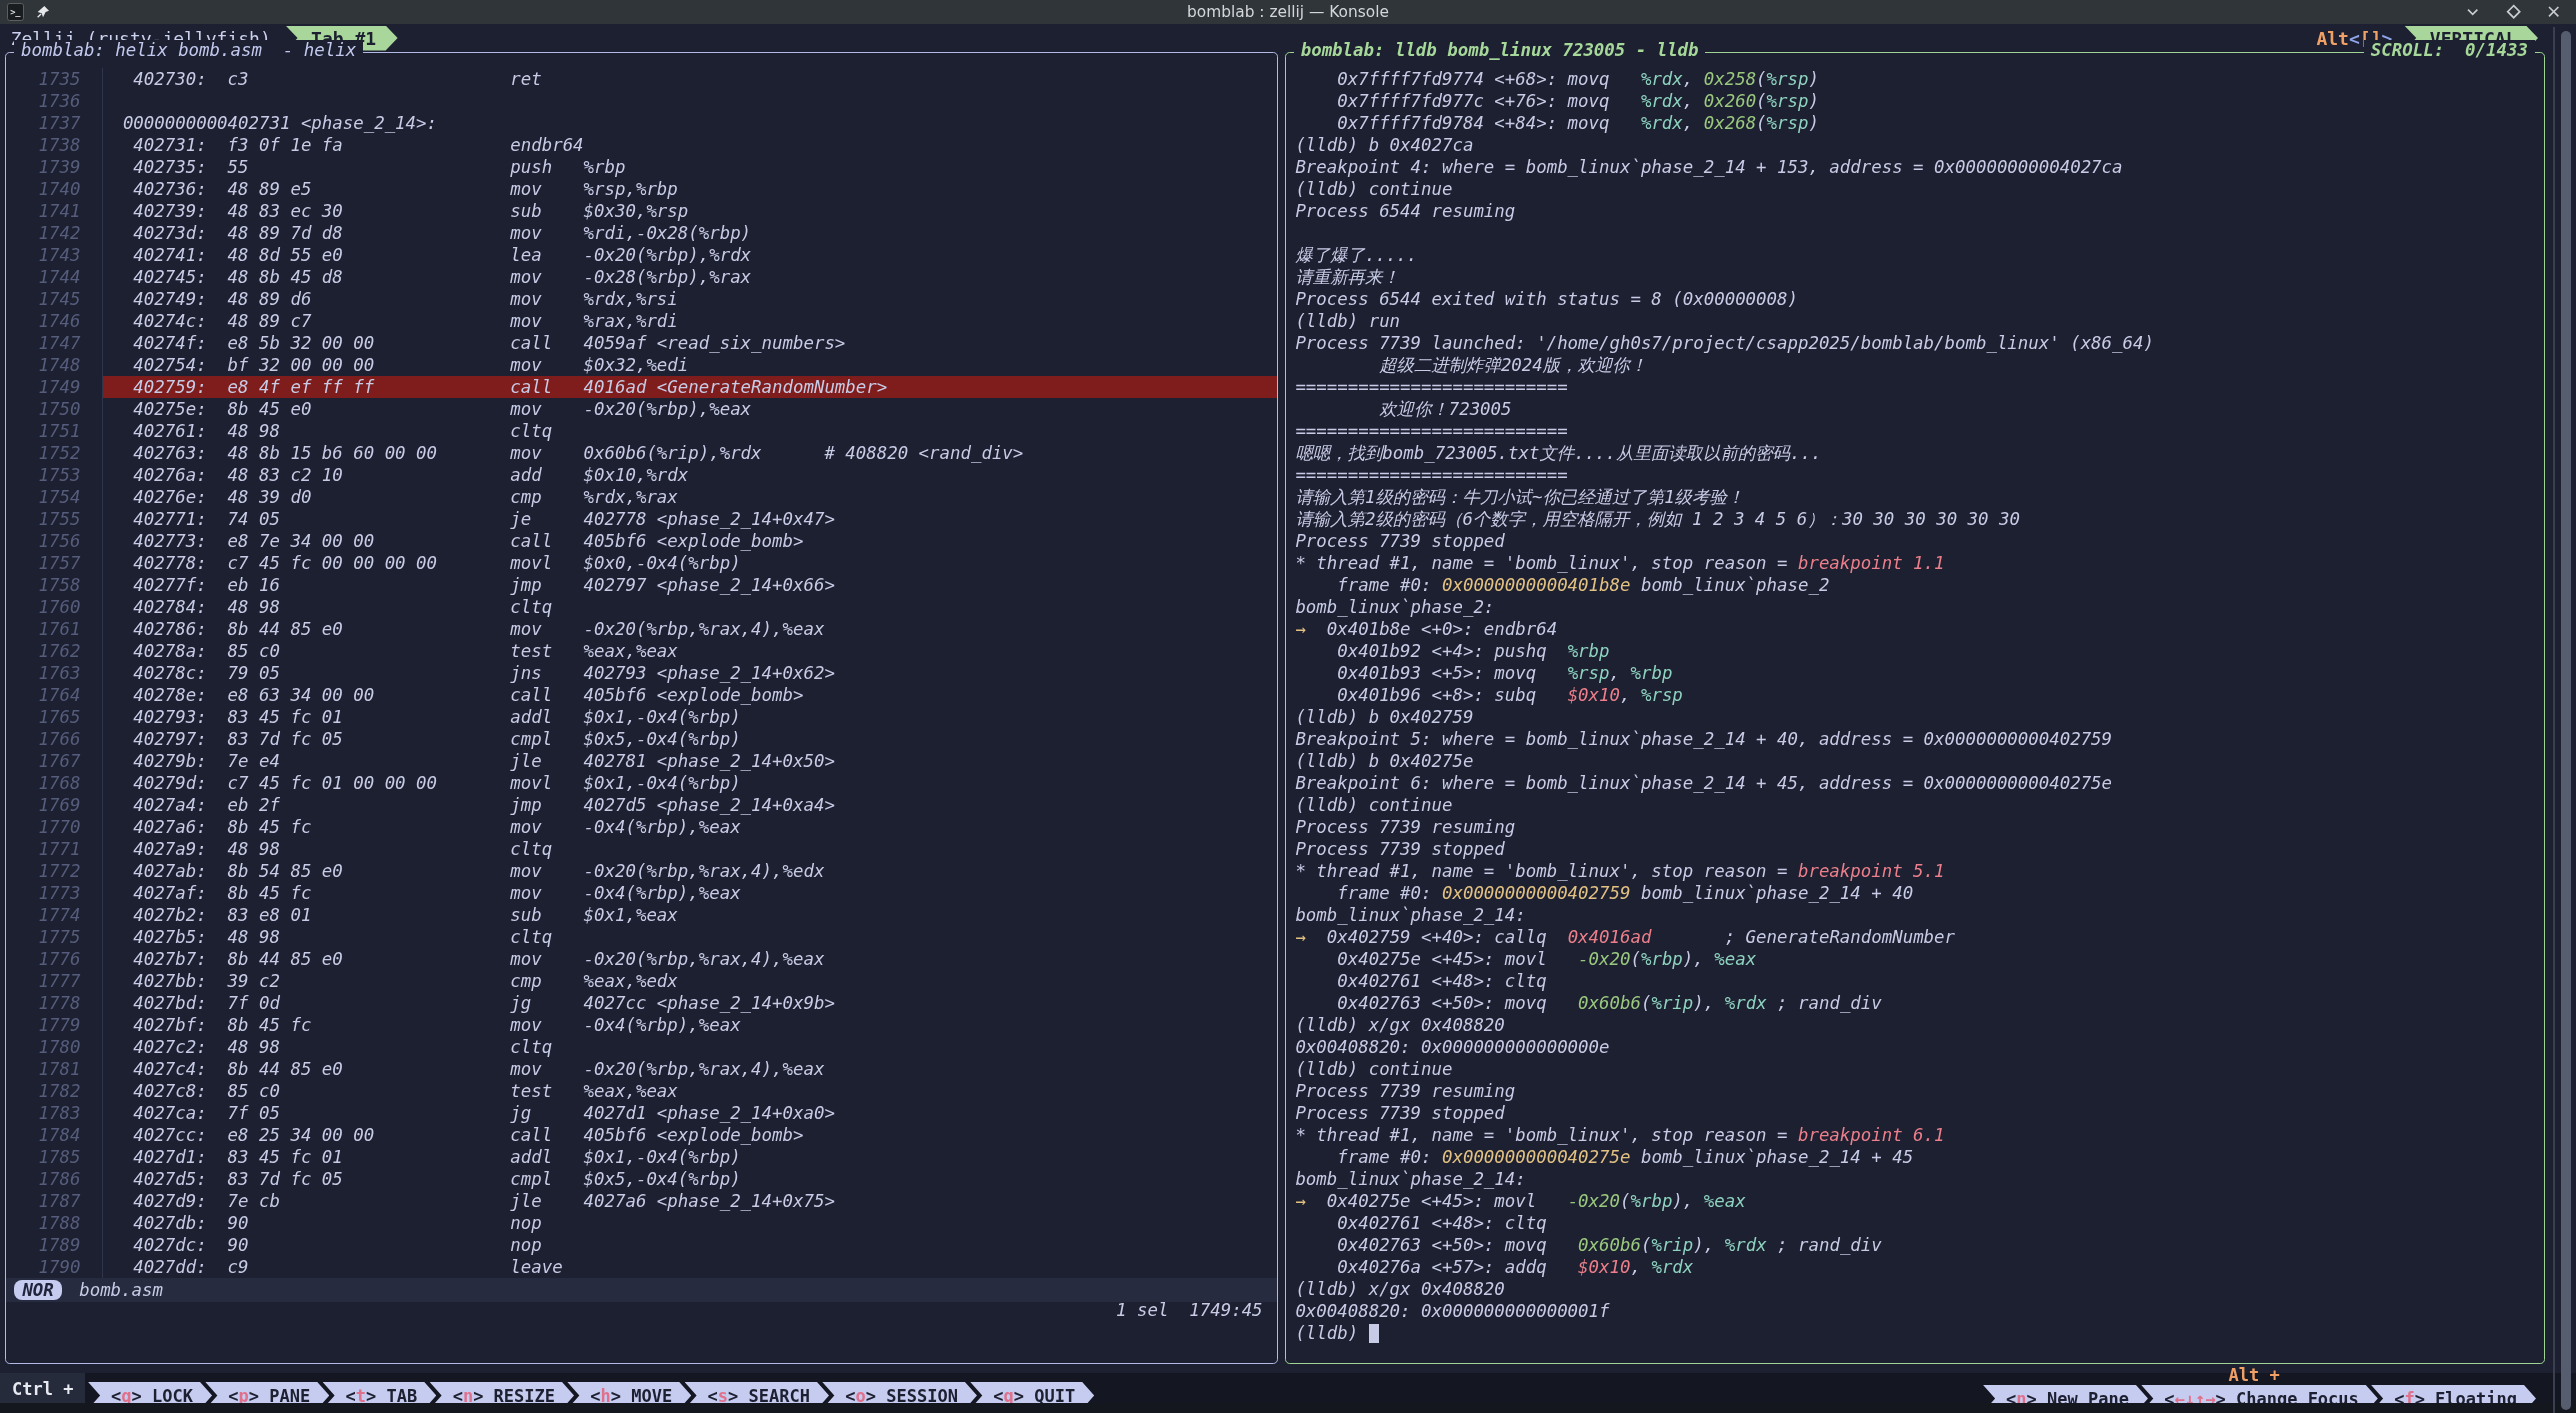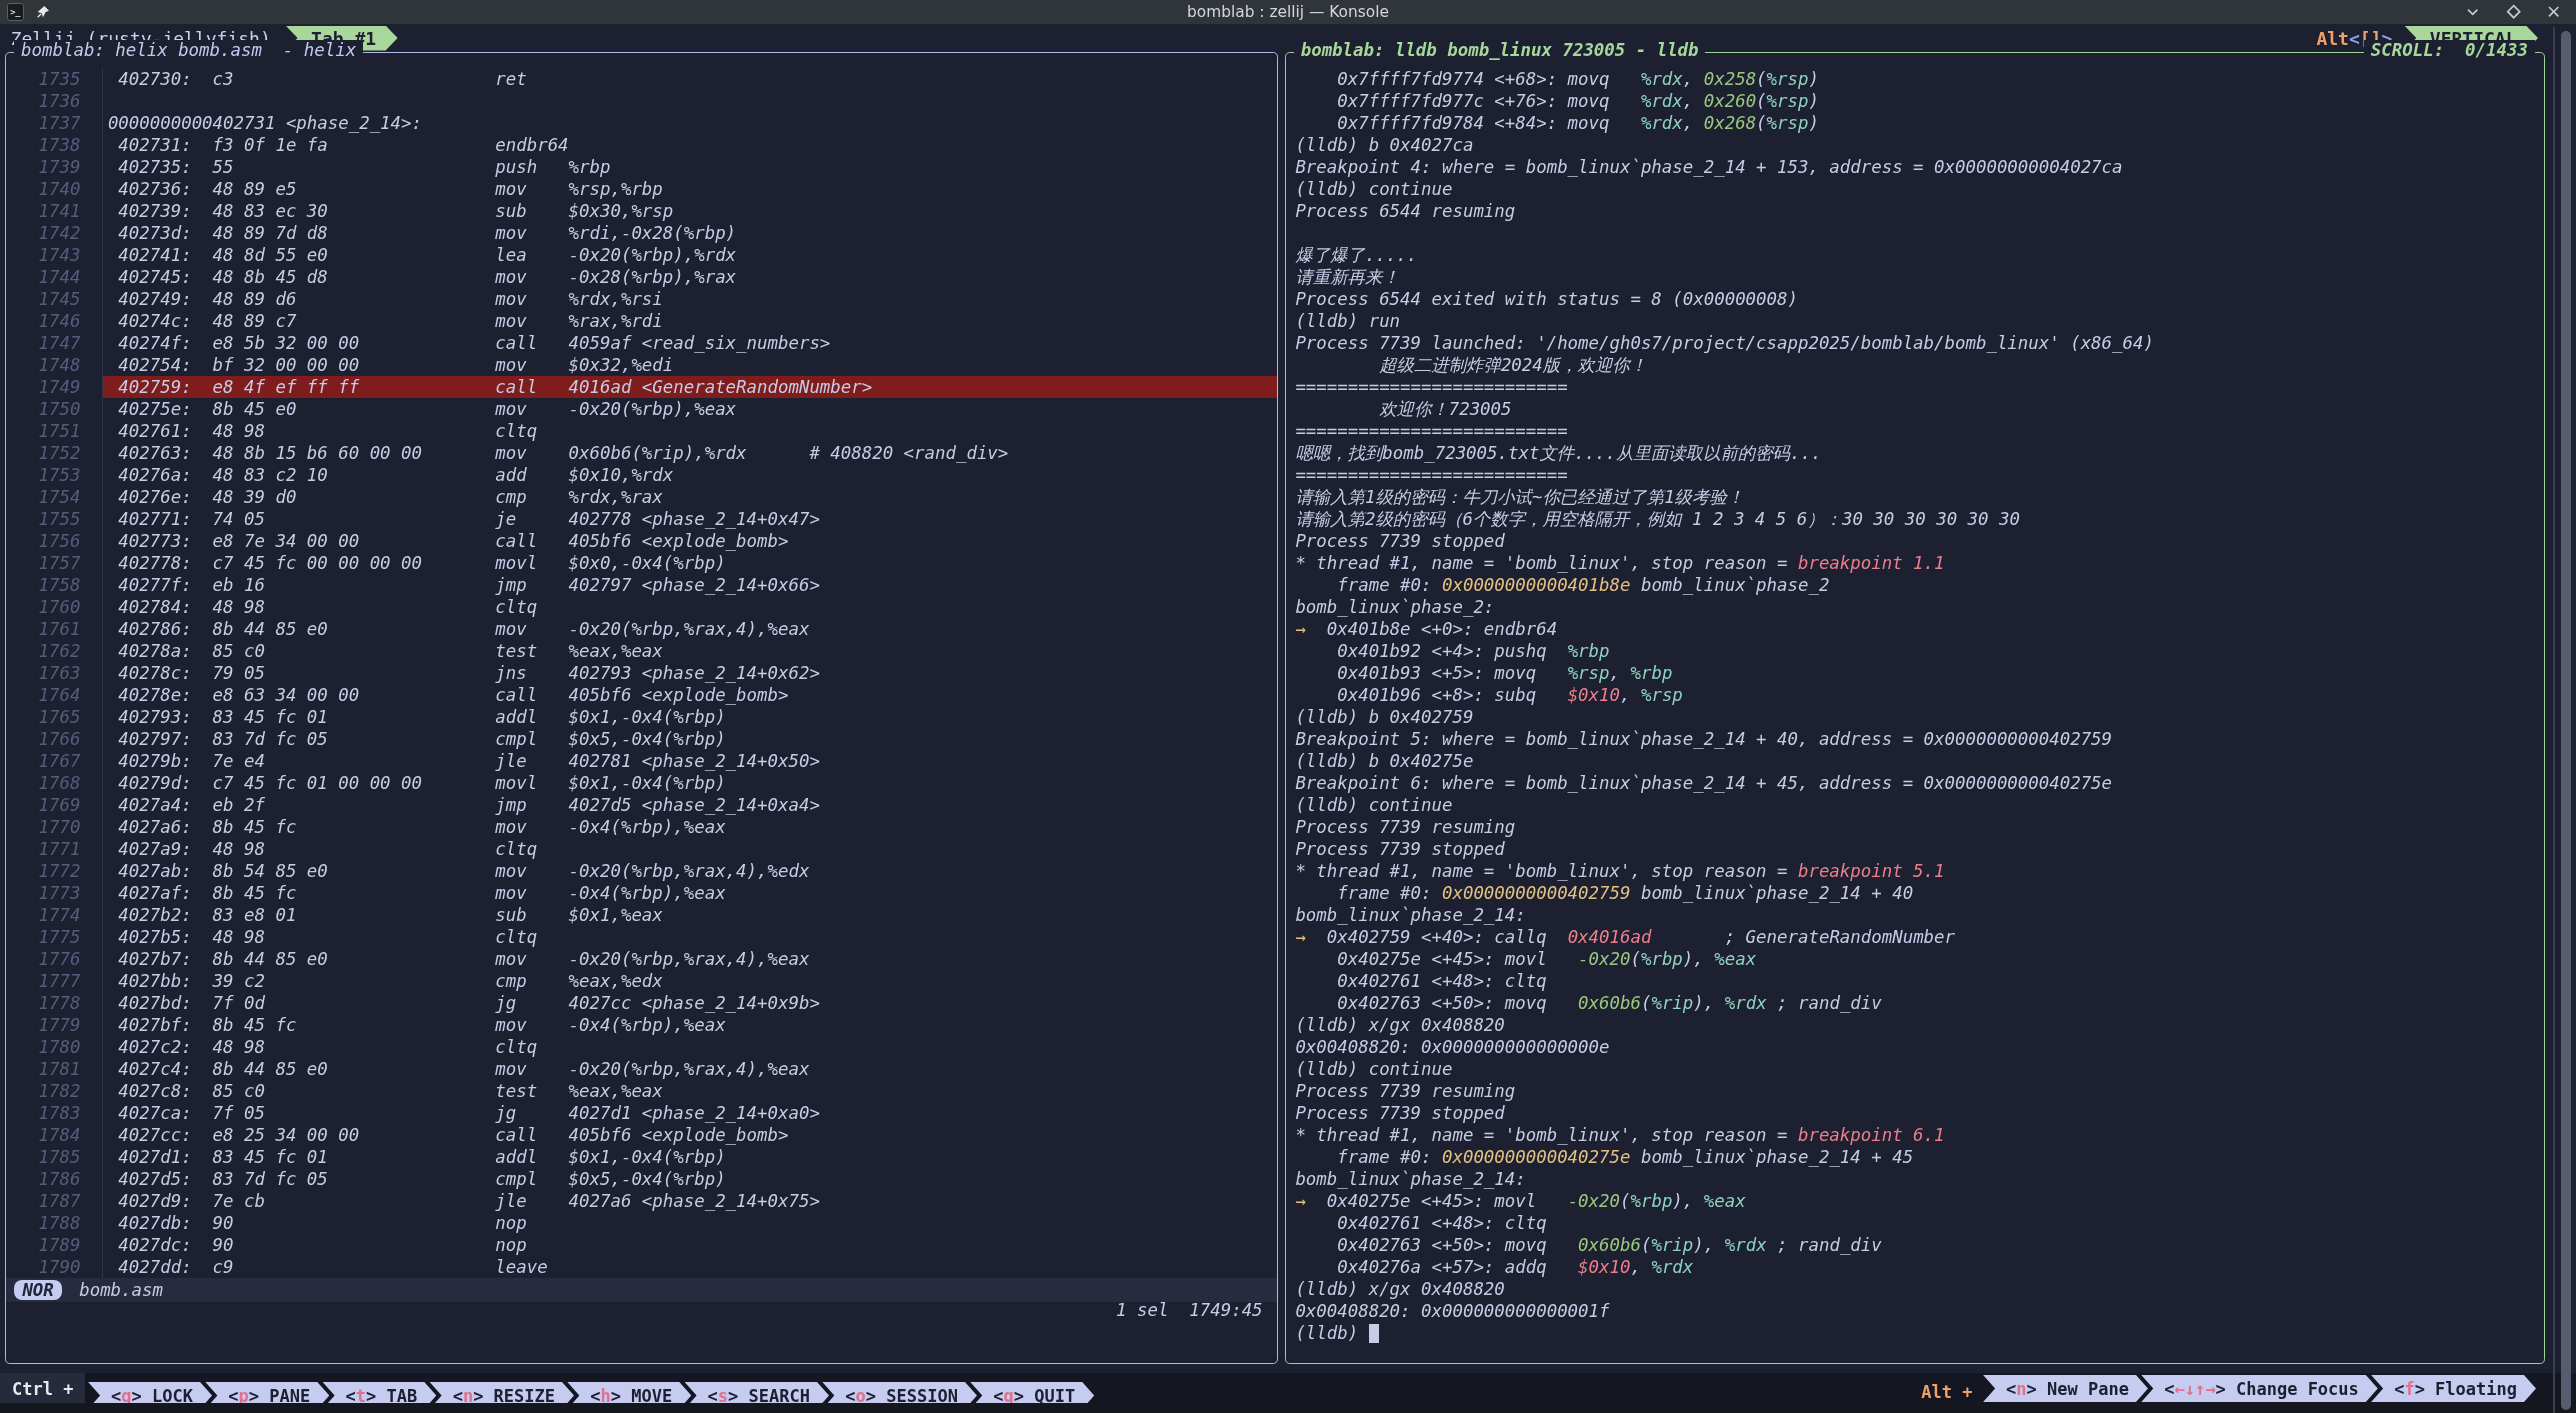--- a/index.html
+++ b/index.html
@@ -59,21 +59,21 @@
   .scroll-badge {
     position:absolute; top:-13.4px; right:9.4px; background:#1d2030;
     padding:0 6.7px; font-size:17.4px; color:#a6d89a; font-weight:bold; white-space:pre;
   }
   .pane-content { position:absolute; inset:0; padding-top:14.8px; overflow:hidden; }
   
   .arow { display:flex; height:22px; line-height:22px; font-size:17.4px; }
   .ln { width:74px; text-align:right; color:#565d7c; flex:none; }
   .acode {
     flex:1; margin-left:21.5px; border-left:1.3px solid #30354e;
-    padding-left:5px; white-space:pre; color:#c7cbe6;
+    padding-left:20px; white-space:pre; color:#c7cbe6;
   }
   .arow.hl .acode { background:#7f1d1d; }
   .statusline {
     height:24px; background:#262b3f; display:flex; align-items:center; font-size:17.4px;
   }
   .mode-badge {
     background:#c6cbf0; color:#20243a; border-radius:8px; padding:0 8px;
     margin-left:8px; font-weight:bold;
   }
   .sl-file { margin-left:17.4px; color:#c7cbe6; }
@@ -96,21 +96,21 @@
     background:#262b3c; color:#e8eaf2; white-space:pre; font-weight:bold;
   }
   .ribbon-k {
     clip-path: polygon(12px 50%, 0 0, calc(100% - 12px) 0, 100% 50%, calc(100% - 12px) 100%, 0 100%);
     background:#c6cbf0; color:#1d2030; padding:3.4px 19px 3.4px 23px;
     margin-left:-6.7px; white-space:pre; font-weight:bold;
   }
   .ribbon-k:first-of-type { margin-left:2.7px; }
   .kk { color:#e0718c; }
   .kb, .klabel { color:#1d2030; }
-  .alt-group { margin-left:auto; margin-right:40px; display:flex; align-items:flex-end; }
+  .alt-group { margin-left:auto; margin-right:40px; display:flex; align-items:center;flex-direction:column; }
   .alt-label { color:#efa066; font-weight:bold; white-space:pre; margin-right:8px; }
   .below-keybar { position:absolute; left:0; right:0; top:1403px; bottom:0; background:#15171f; }
   
   .sb-line { position:absolute; right:21.5px; top:27px; bottom:0; width:2px; background:#3a4050; }
   .sb-handle {
     position:absolute; right:4.7px; top:31px; bottom:2.7px; width:10px;
     background:#565d6e; border-radius:5.4px;
   }
 </style>
 </head>

